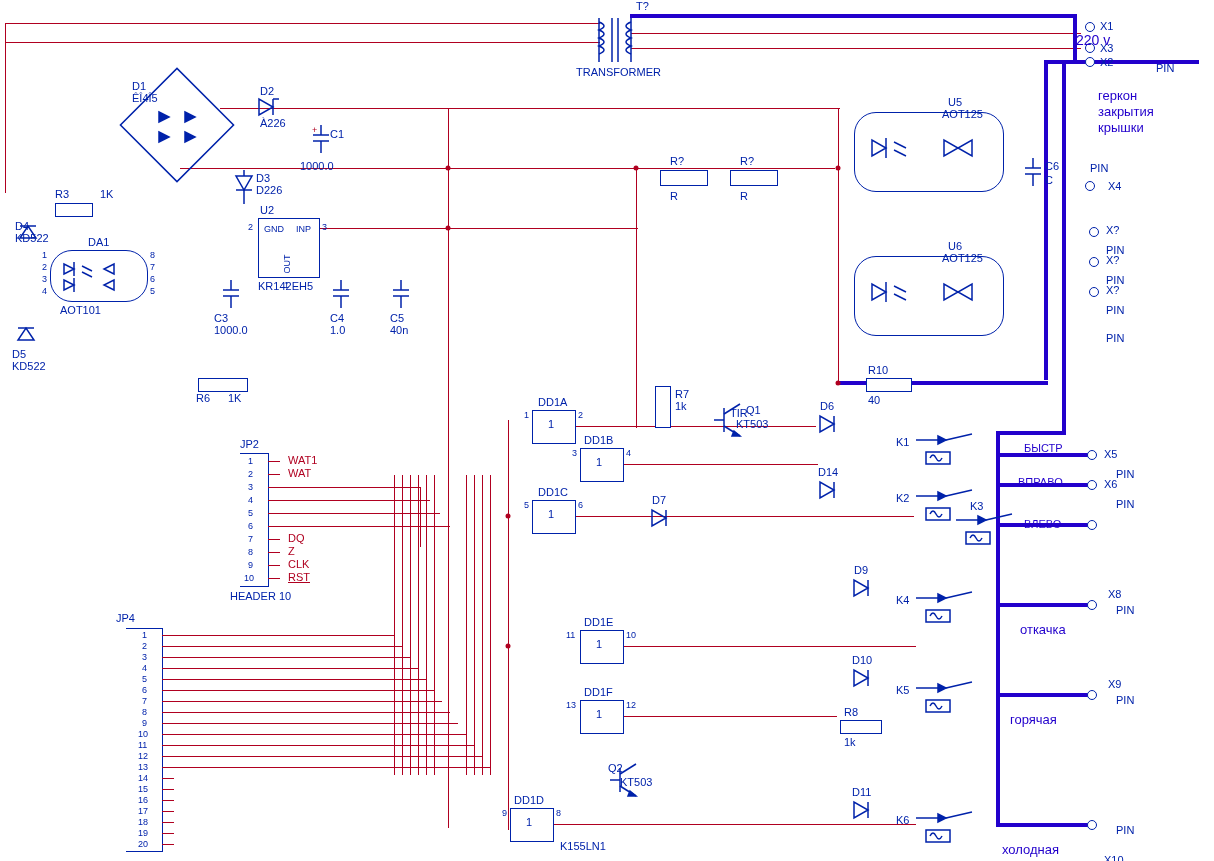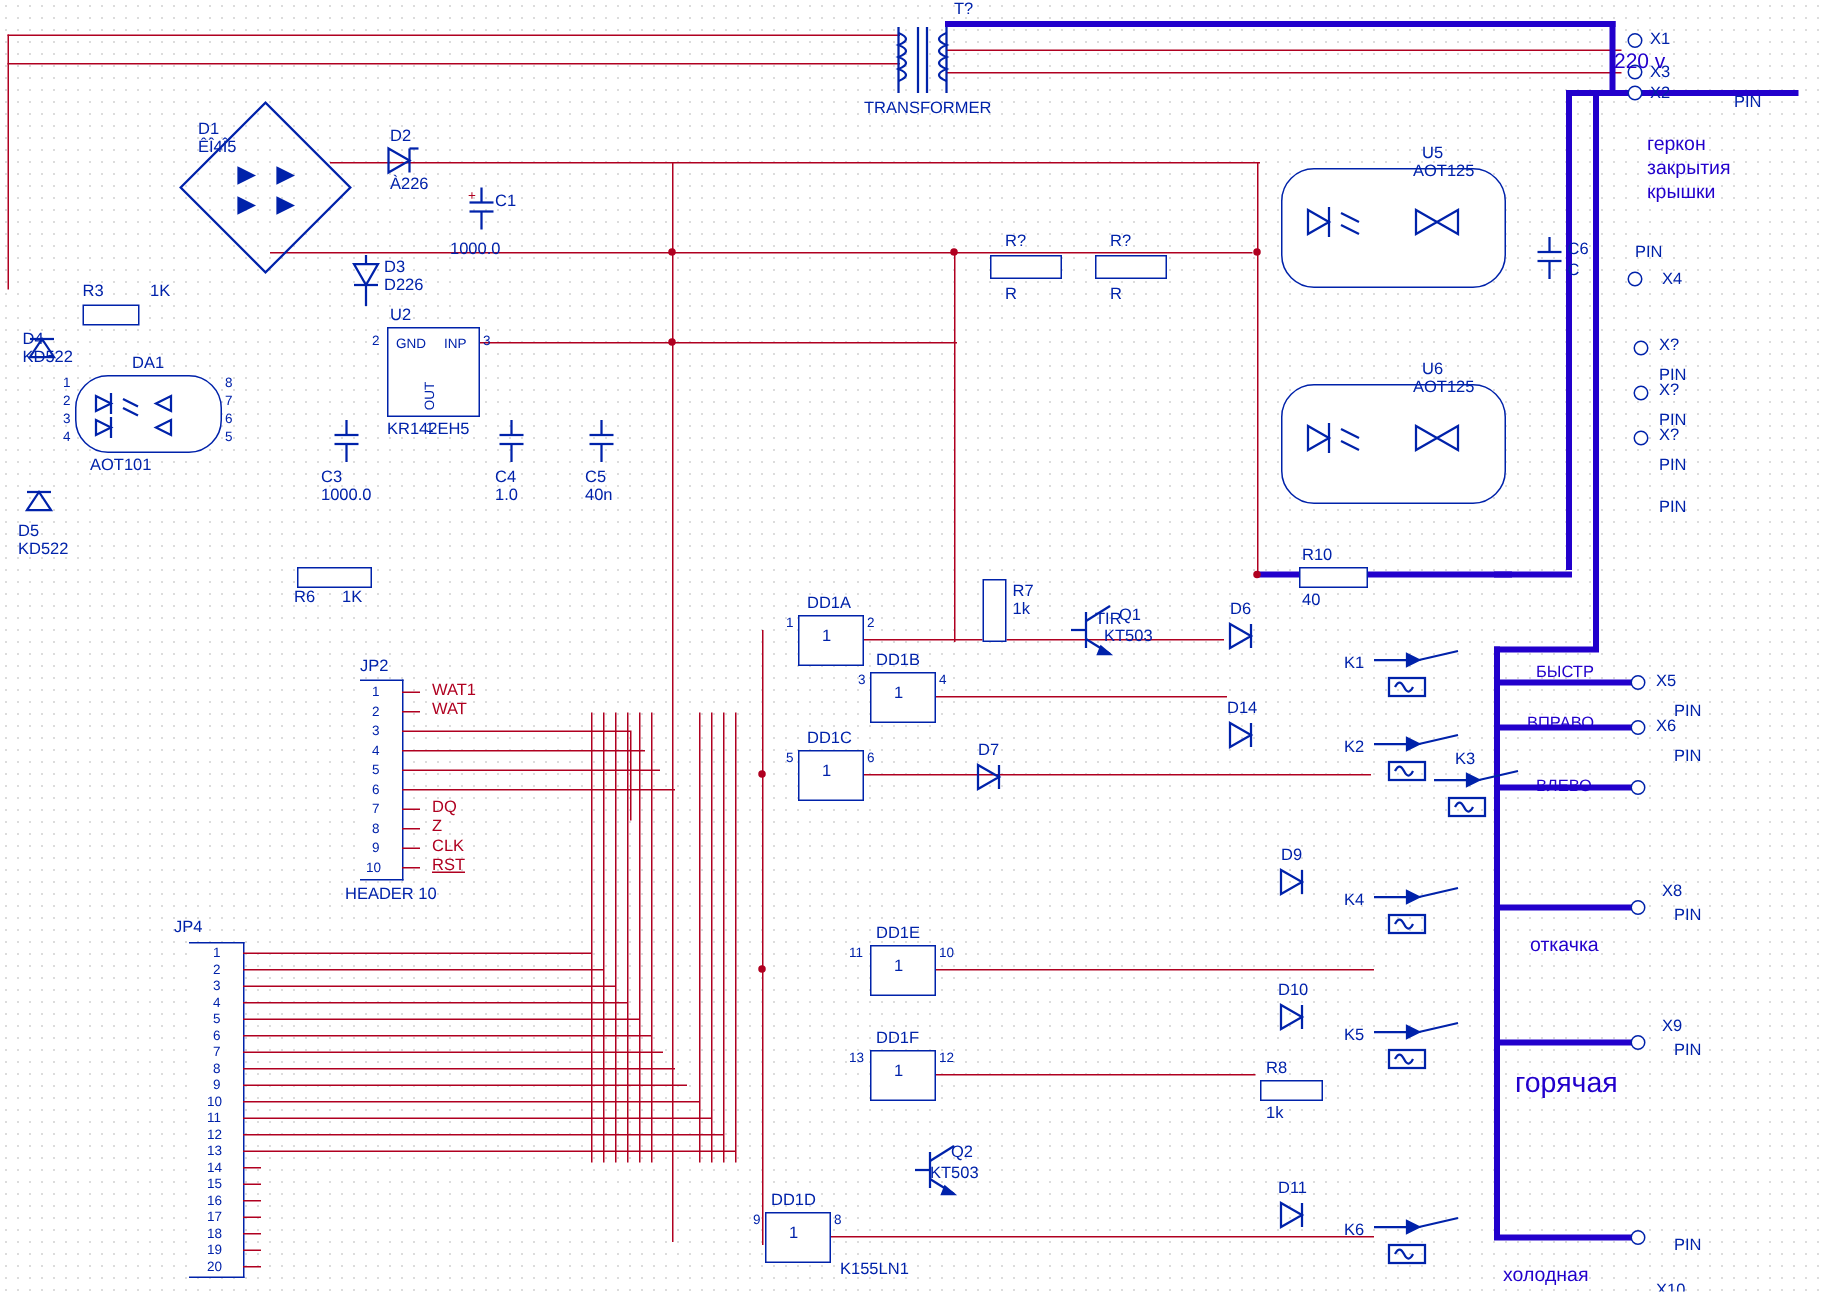--- a/index.html
+++ b/index.html
@@ -294,21 +294,21 @@
 </svg>
 <span class="t" style="left:652px;top:494px;">D7</span>
 
 <svg style="left:610px;top:760px;width:40px;height:40px;">
   <line class="s" x1="10" y1="8" x2="10" y2="32"></line>
     <line class="s" x1="0" y1="20" x2="10" y2="20"></line>
   <line class="s" x1="10" y1="14" x2="26" y2="4"></line>
     <line class="s" x1="10" y1="26" x2="26" y2="36"></line>
   <polygon class="sf" points="20,31 26,36 18,36"></polygon>
 </svg>
-<span class="t" style="left:634px;top:762px;text-align:center;">Q2</span>
+<span class="t" style="left:608px;top:762px;text-align:center;">Q2</span>
 <span class="t" style="left:620px;top:776px;">KT503</span>
 
 <div class="box" style="left:840px;top:720px;width:40px;height:12px;"></div>
 <span class="t" style="left:844px;top:706px;">R8</span>
 <span class="t" style="left:844px;top:736px;">1k</span>
 
 <svg style="left:816px;top:414px;width:30px;height:20px;">
     <polygon class="s" points="4,2 4,18 18,10"></polygon>
     <line class="s" x1="18" y1="2" x2="18" y2="18"></line>
   </svg>
@@ -540,21 +540,21 @@
 <span class="t tb" style="left:1024px;top:518px;">ВЛЕВО</span>
 
 <div class="xcirc" style="left:1092px;top:605px;"></div>
 <span class="t" style="left:1108px;top:588px;">X8</span>
 <span class="t" style="left:1116px;top:604px;">PIN</span>
 <span class="t tb" style="left:1020px;top:622px;font-size:13px;">откачка</span>
 
 <div class="xcirc" style="left:1092px;top:695px;"></div>
 <span class="t" style="left:1108px;top:678px;">X9</span>
 <span class="t" style="left:1116px;top:694px;">PIN</span>
-<span class="t tb" style="left:1010px;top:712px;font-size:19px;">горячая</span>
+<span class="t tb" style="left:1010px;top:712px;font-size:13px;">горячая</span>
 
 <div class="xcirc" style="left:1092px;top:825px;"></div>
 <span class="t" style="left:1104px;top:854px;">X10</span>
 <span class="t" style="left:1116px;top:824px;">PIN</span>
 <span class="t tb" style="left:1002px;top:842px;font-size:13px;">холодная</span>
 
 <div class="dot" style="left:448px;top:168px;"></div>
 <div class="dot" style="left:636px;top:168px;"></div>
 <div class="dot" style="left:448px;top:228px;"></div>
 <div class="dot" style="left:838px;top:168px;"></div>

